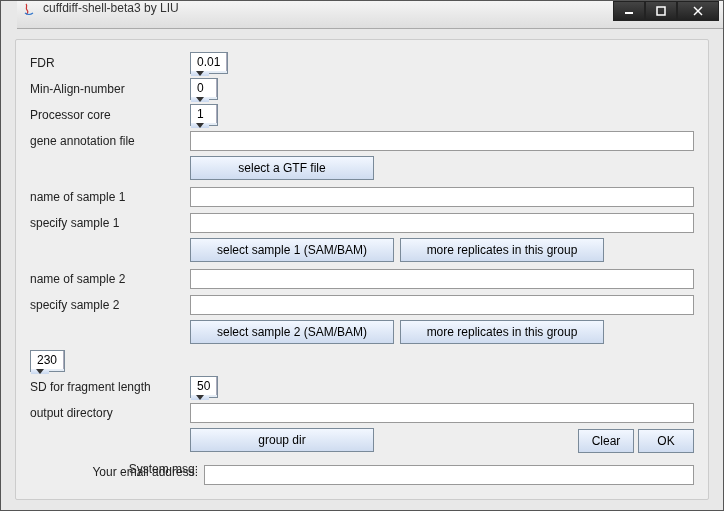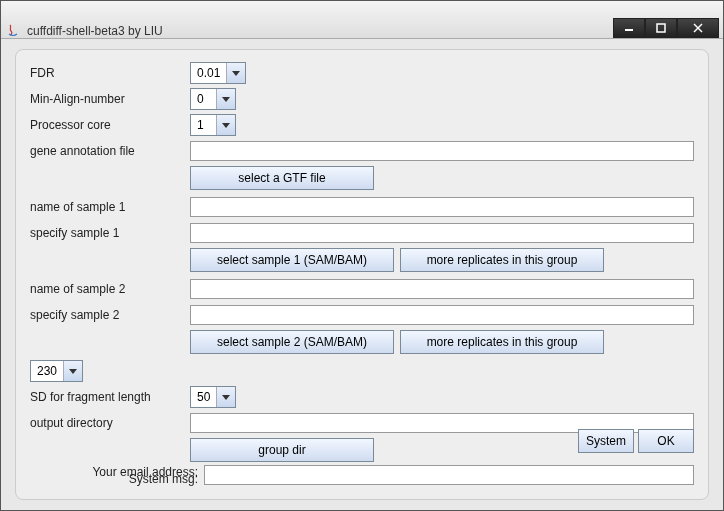--- a/index.html
+++ b/index.html
@@ -15,26 +15,27 @@
   }
   .window {
     width: 724px;
     height: 511px;
     background: #e8e8e8;
     border: 1px solid #555;
     display: flex;
     flex-direction: column;
   }
   .titlebar {
-    height: 38px;
+    height: 28px;
     background: linear-gradient(to bottom, #f4f4f4, #dedede);
     border-bottom: 1px solid #aaa;
     display: flex;
-    align-items: flex-end;
+    align-items: flex-start;
     padding: 0 4px;
+    margin-left: 16px;
   }
   .title-icon {
     width: 16px;
     height: 16px;
     margin-right: 6px;
     display: inline-flex;
     align-items: center;
     justify-content: center;
   }
   .title-text {
@@ -59,21 +60,21 @@
   }
   .win-btn.close { width: 42px; }
   .client {
     flex: 1;
     padding: 10px 14px;
     overflow: hidden;
   }
   .panel {
     background: #eeeeee;
     border: 1px solid #ccc;
-    border-radius: 8px;
+    border-radius: 2px;
     padding: 12px 14px 10px 14px;
     height: 100%;
     position: relative;
   }
   .row {
     display: flex;
     align-items: center;
     margin-bottom: 4px;
     min-height: 22px;
   }
@@ -81,20 +82,21 @@
     width: 160px;
     font-size: 12px;
     color: #222;
     padding-right: 6px;
   }
   .combo {
     display: inline-flex;
     height: 22px;
     border: 1px solid #7a8a99;
     background: linear-gradient(to bottom, #fdfdfd, #e4ecf5);
+    flex-direction: column;
   }
   .combo-val {
     padding: 2px 6px;
     min-width: 26px;
     display: flex;
     align-items: center;
     background: #fff;
     border-right: 1px solid #aab;
   }
   .combo-btn {
@@ -282,21 +284,21 @@
       </div>
       <div class="btn-row">
         <button class="btn btn-wide">group dir</button>
       </div>
 
       <div class="row">
         <span class="lbl" style="width:174px;text-align:right">System msg:</span>
       </div>
 
       <div class="bottom-btns">
-        <button class="btn">System</button>
+        <button class="btn">Clear</button>
         <button class="btn">OK</button>
       </div>
 
       <div class="email-row">
         <span class="lbl">Your email address:</span>
         <input class="text wide" value="" style="">
       </div>
 
     </div>
   </div>

